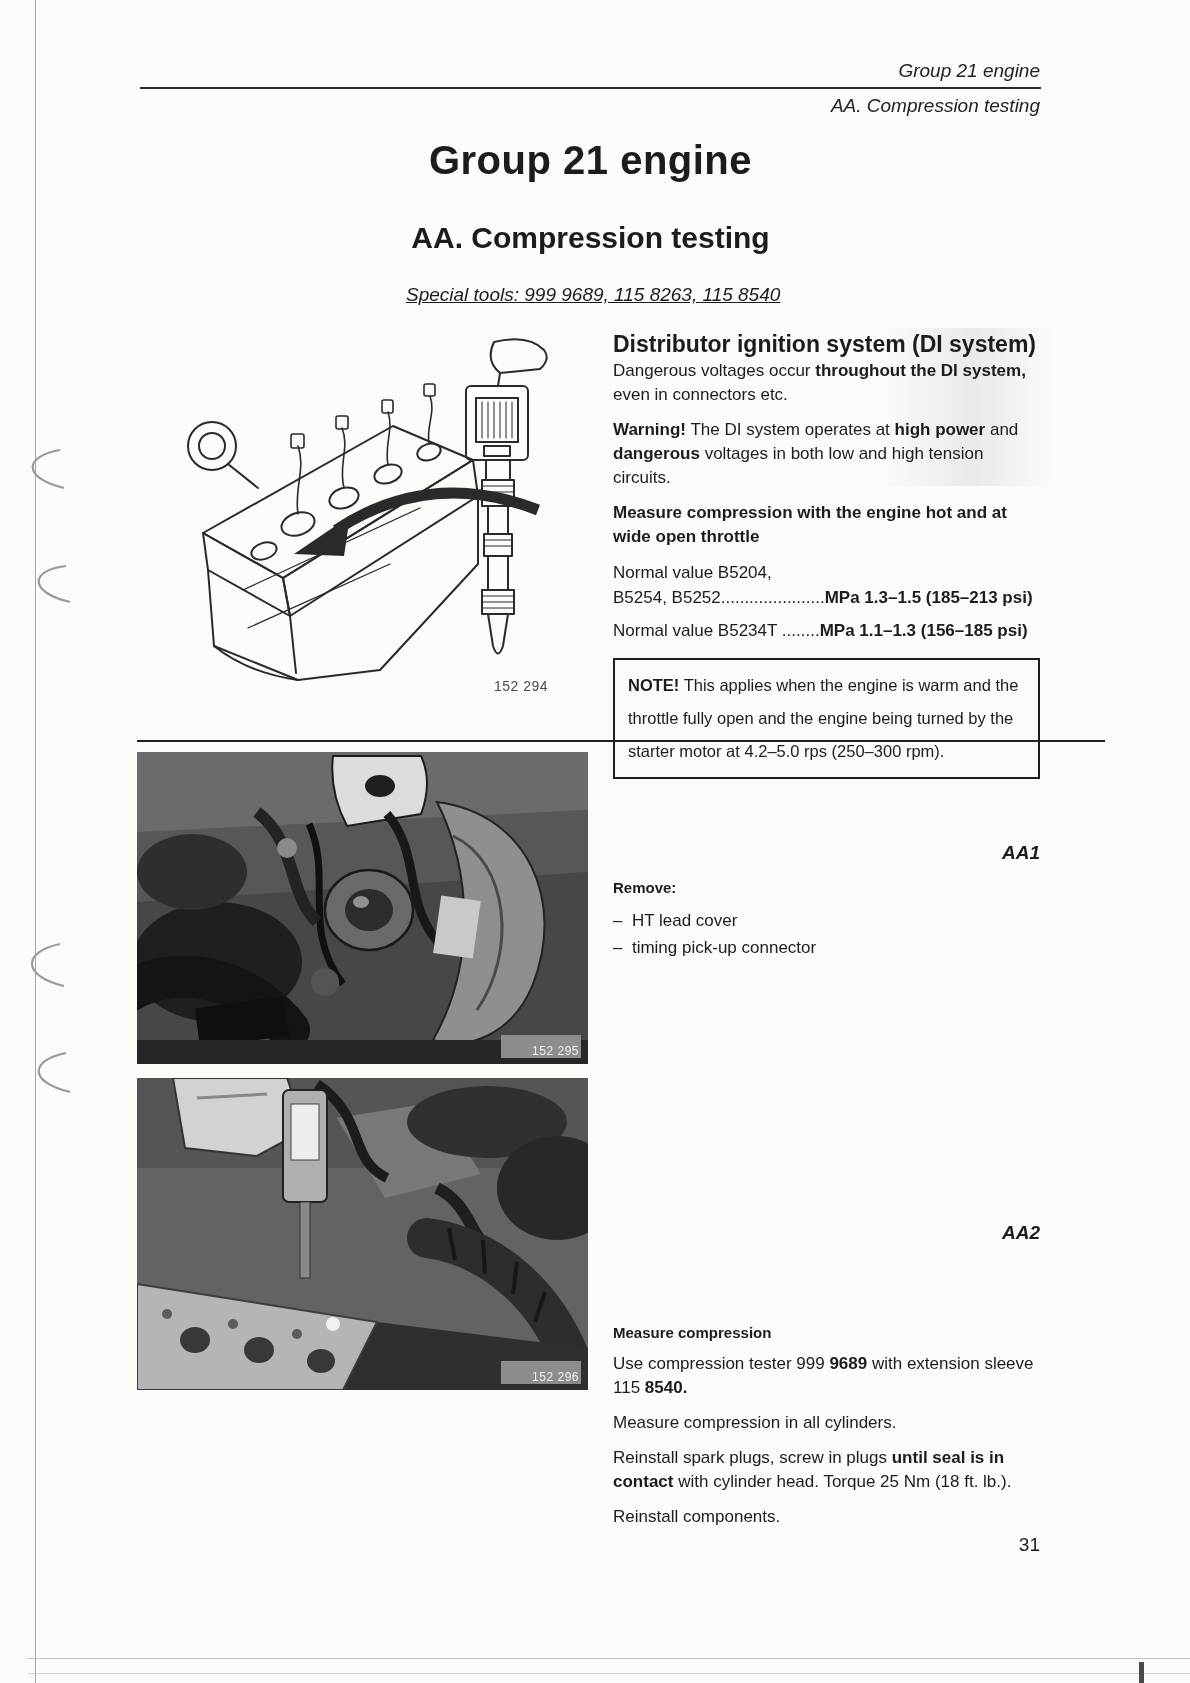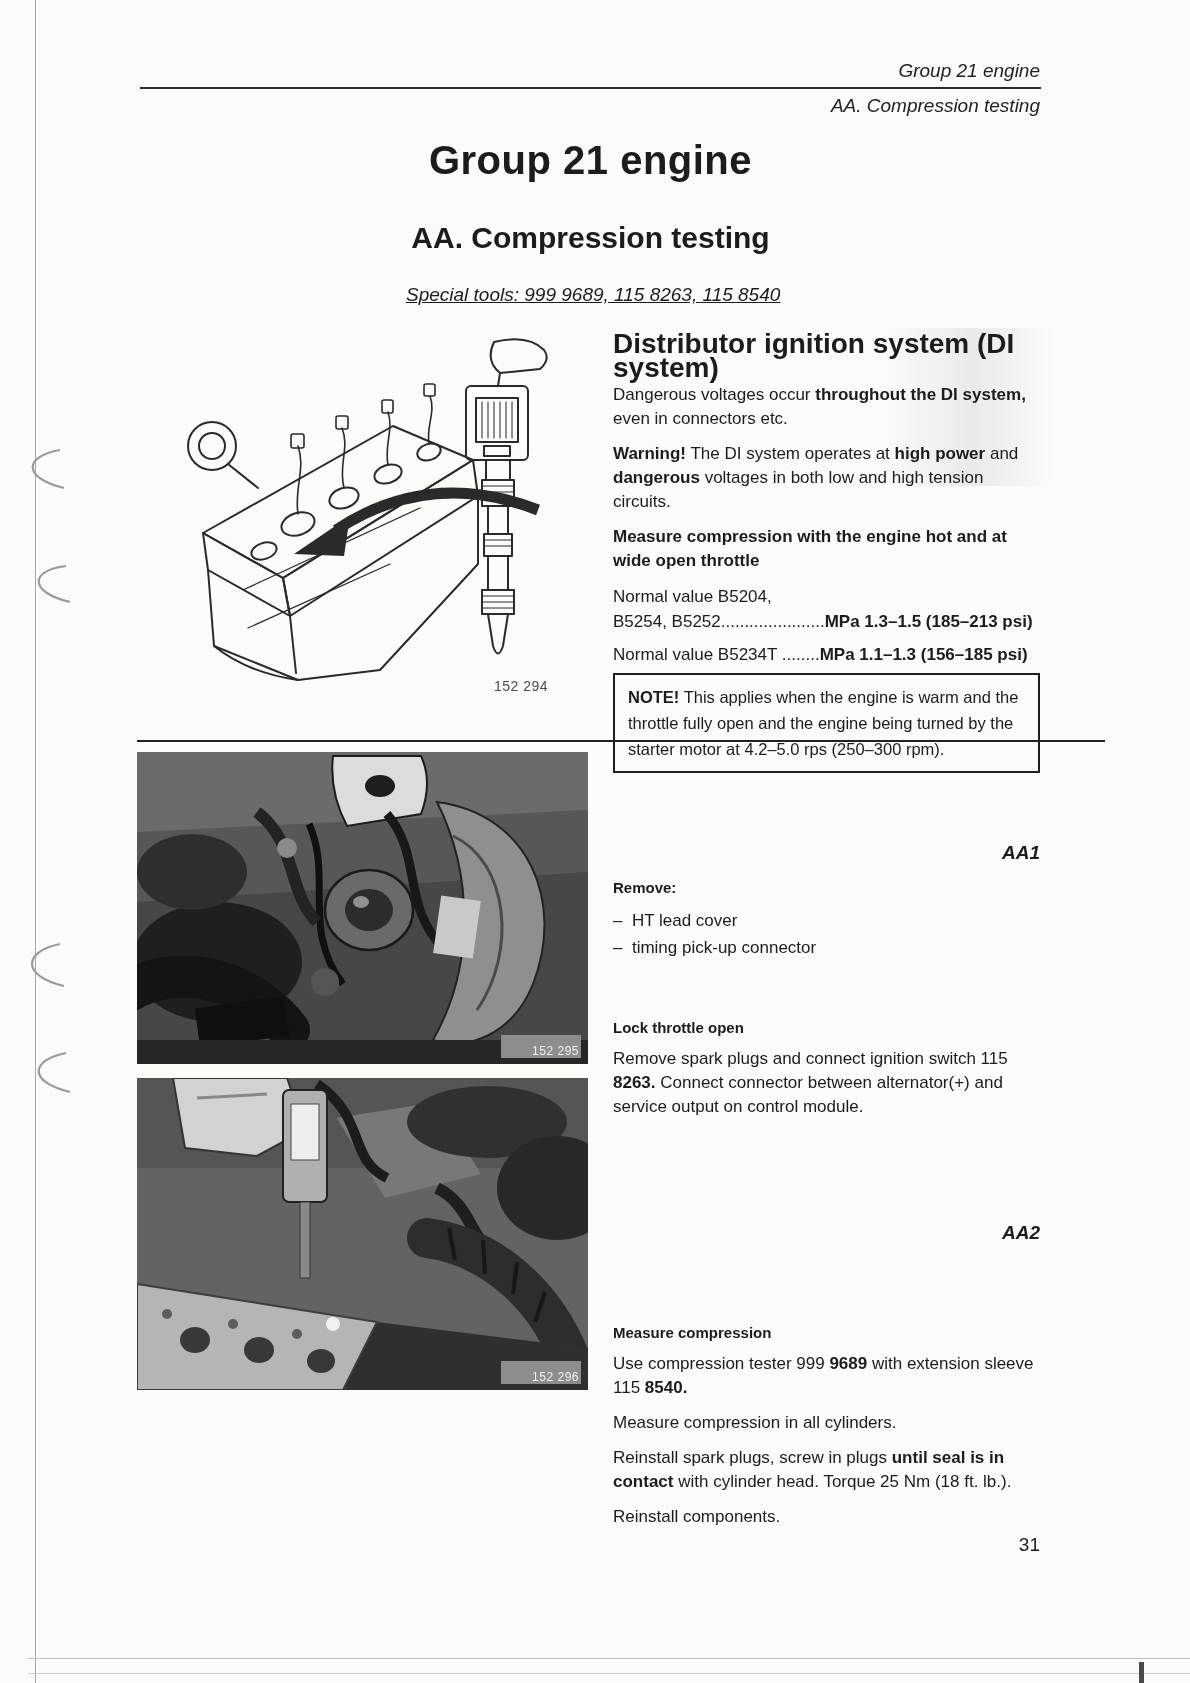--- a/index.html
+++ b/index.html
@@ -21,26 +21,26 @@
   .hdr{left:613px;width:427px;text-align:right;font-style:italic;font-size:19px;color:#222;}
   .hdr1{top:60px;}
   .hdr-rule{left:140px;top:87px;width:901px;height:2px;background:#2a2a2a;}
   .hdr2{top:95px;}
   .title{left:140px;top:138px;width:901px;text-align:center;font-size:40px;font-weight:bold;letter-spacing:.5px;}
   .subtitle{left:140px;top:221px;width:901px;text-align:center;font-size:30px;font-weight:bold;}
   .tools{left:406px;top:284px;font-style:italic;font-size:19px;text-decoration:underline;}
   
   .rcol{left:613px;width:427px;font-size:17px;line-height:24px;}
   .rcol p{margin:0 0 11px;}
-  .h3{font-size:28px;font-weight:bold;margin:0 0 3px;}
+  .h3{font-size:23px;font-weight:bold;margin:0 0 3px;}
   .h4{font-size:15px;font-weight:bold;margin:0 0 7px;}
   b{font-weight:bold;}
   .val{white-space:nowrap;line-height:25px;}
   .val-gap{margin-top:8px;}
-  .note-box{margin-top:6px;border:2px solid #1e1e1e;padding:9px 13px;font-size:16.5px;line-height:26px;}
+  .note-box{margin-top:15px;border:2px solid #1e1e1e;padding:9px 13px;font-size:16.5px;line-height:33px;}
   .divider{left:137px;top:740px;width:968px;height:2px;background:#222;}
   .aa-label{left:613px;width:427px;text-align:right;font-style:italic;font-weight:700;font-size:19px;}
   .fig-cap{font-size:14px;color:#4c4c4c;letter-spacing:.5px;}
   .photo{width:451px;height:312px;background:#444;}
   .photo svg{display:block;}
   .photo-cap{position:absolute;right:9px;bottom:6px;font-size:12px;color:#f0f0ee;letter-spacing:.5px;}
   .pageno{left:613px;top:1534px;width:427px;text-align:right;font-size:19px;}
   .drawing-wrap{left:148px;top:328px;width:420px;height:362px;}
   .line-art{stroke:#2a2a2a;fill:none;stroke-width:2;stroke-linecap:round;stroke-linejoin:round;}
 </style>
@@ -169,24 +169,20 @@
     </svg>
     <span class="photo-cap">152 295</span>
   </div>
 
   <div class="abs aa-label" style="top:842px;">AA1</div>
   <div class="abs rcol" style="top:876px;">
     <div class="h4">Remove:</div>
     <div style="line-height:27px;"><span>–</span>&nbsp;&nbsp;<span>HT lead cover</span></div>
     <div style="line-height:27px;"><span>–</span>&nbsp;&nbsp;<span>timing pick-up connector</span></div>
   </div>
-  <div class="abs rcol" style="top:1016px;">
-    <div class="h4">Lock throttle open</div>
-    <p><span>Remove spark plugs and connect ignition switch 115 </span><b>8263.</b><span> Connect connector between alternator(+) and service output on control module.</span></p>
-  </div>
 
   <div class="abs photo" style="left:137px;top:1078px;">
     <svg width="451" height="312" viewBox="0 0 451 312">
       <rect width="451" height="312" fill="#636363"></rect>
       <rect width="451" height="90" fill="#555555"></rect>
       <polygon points="200,40 300,24 344,96 248,120" fill="#787878"></polygon>
       <ellipse cx="350" cy="44" rx="80" ry="36" fill="#303030"></ellipse>
       <ellipse cx="420" cy="110" rx="60" ry="52" fill="#282828"></ellipse>
       <path d="M180,6 C230,40 210,80 250,100" stroke="#1c1c1c" stroke-width="10" fill="none"></path>
       <path d="M300,110 C340,130 330,170 370,180" stroke="#1f1f1f" stroke-width="12" fill="none"></path>

